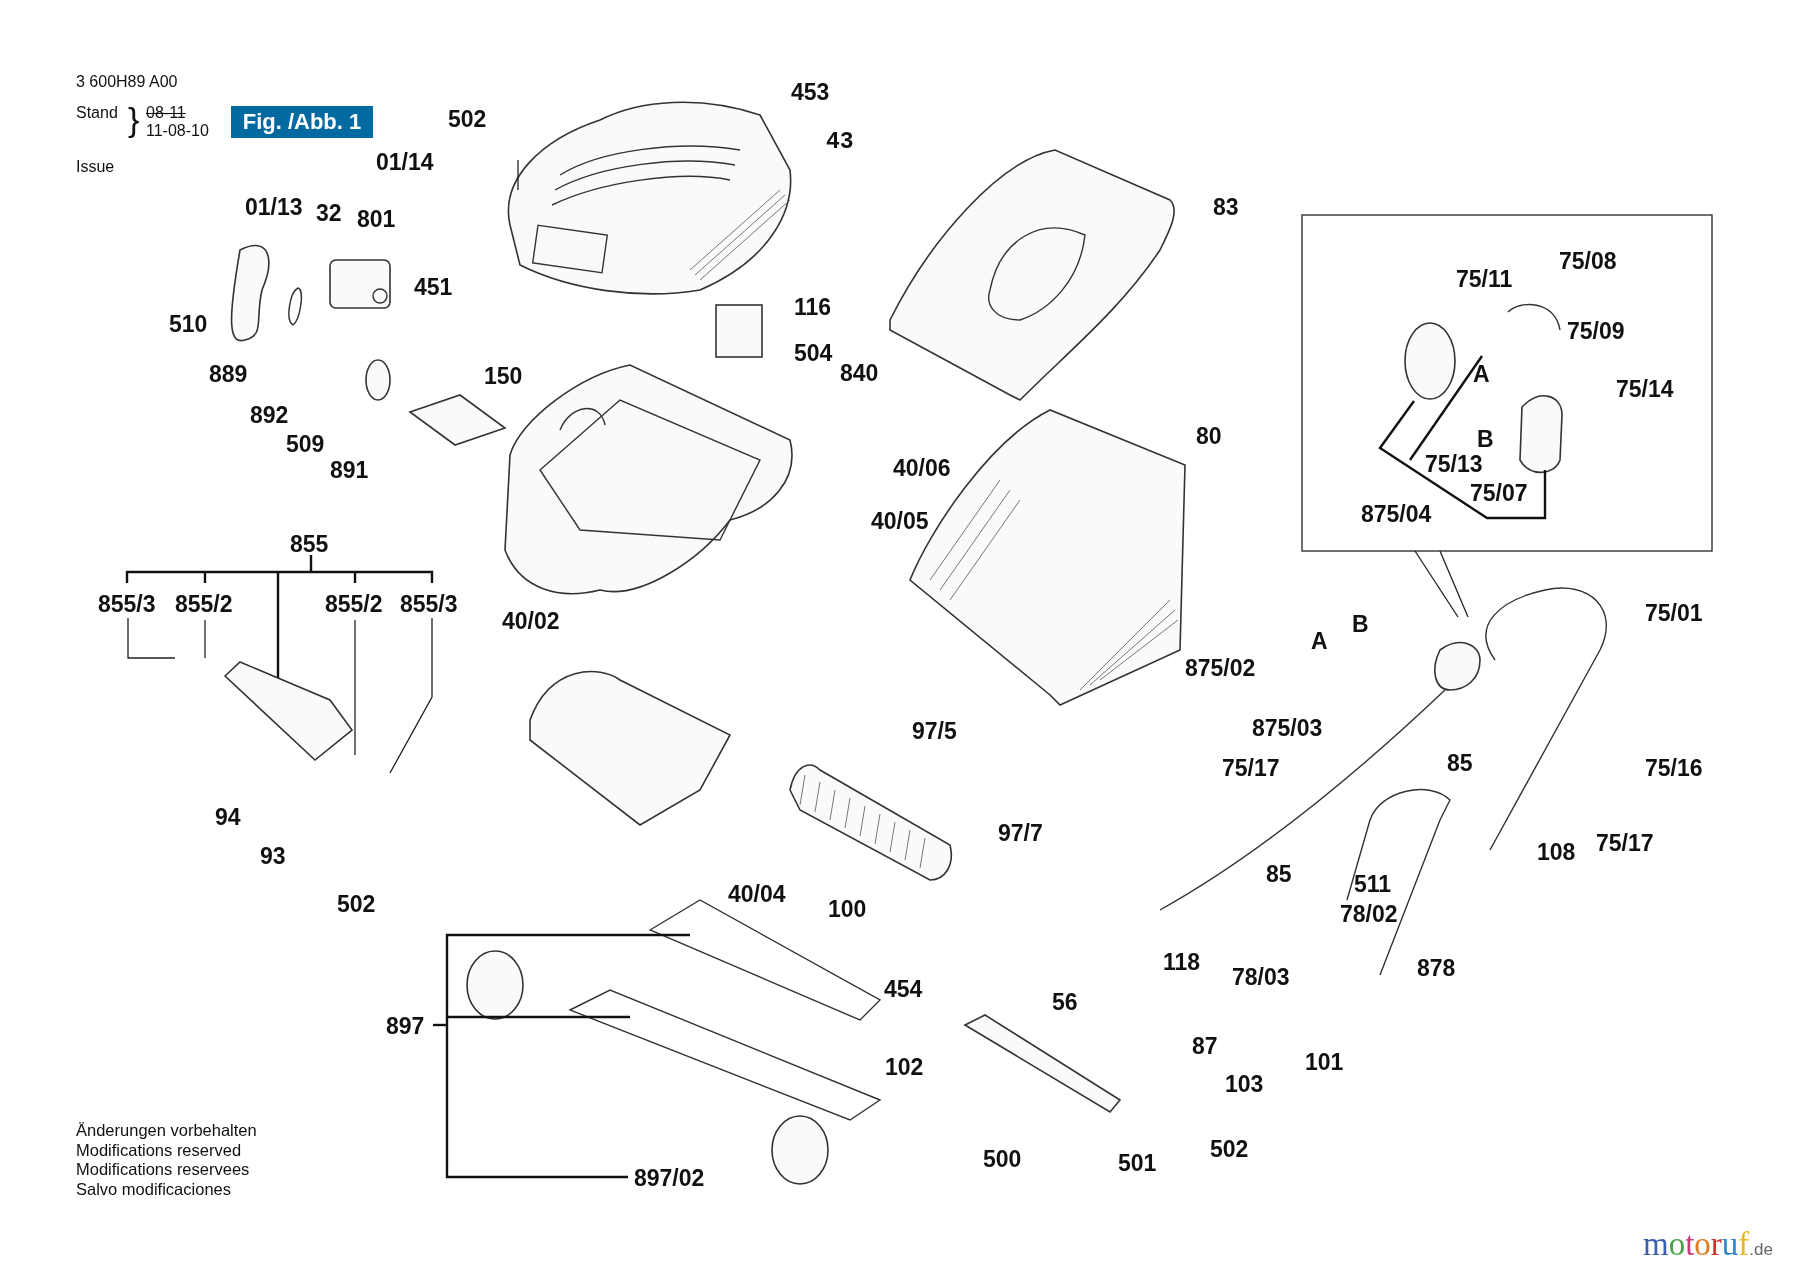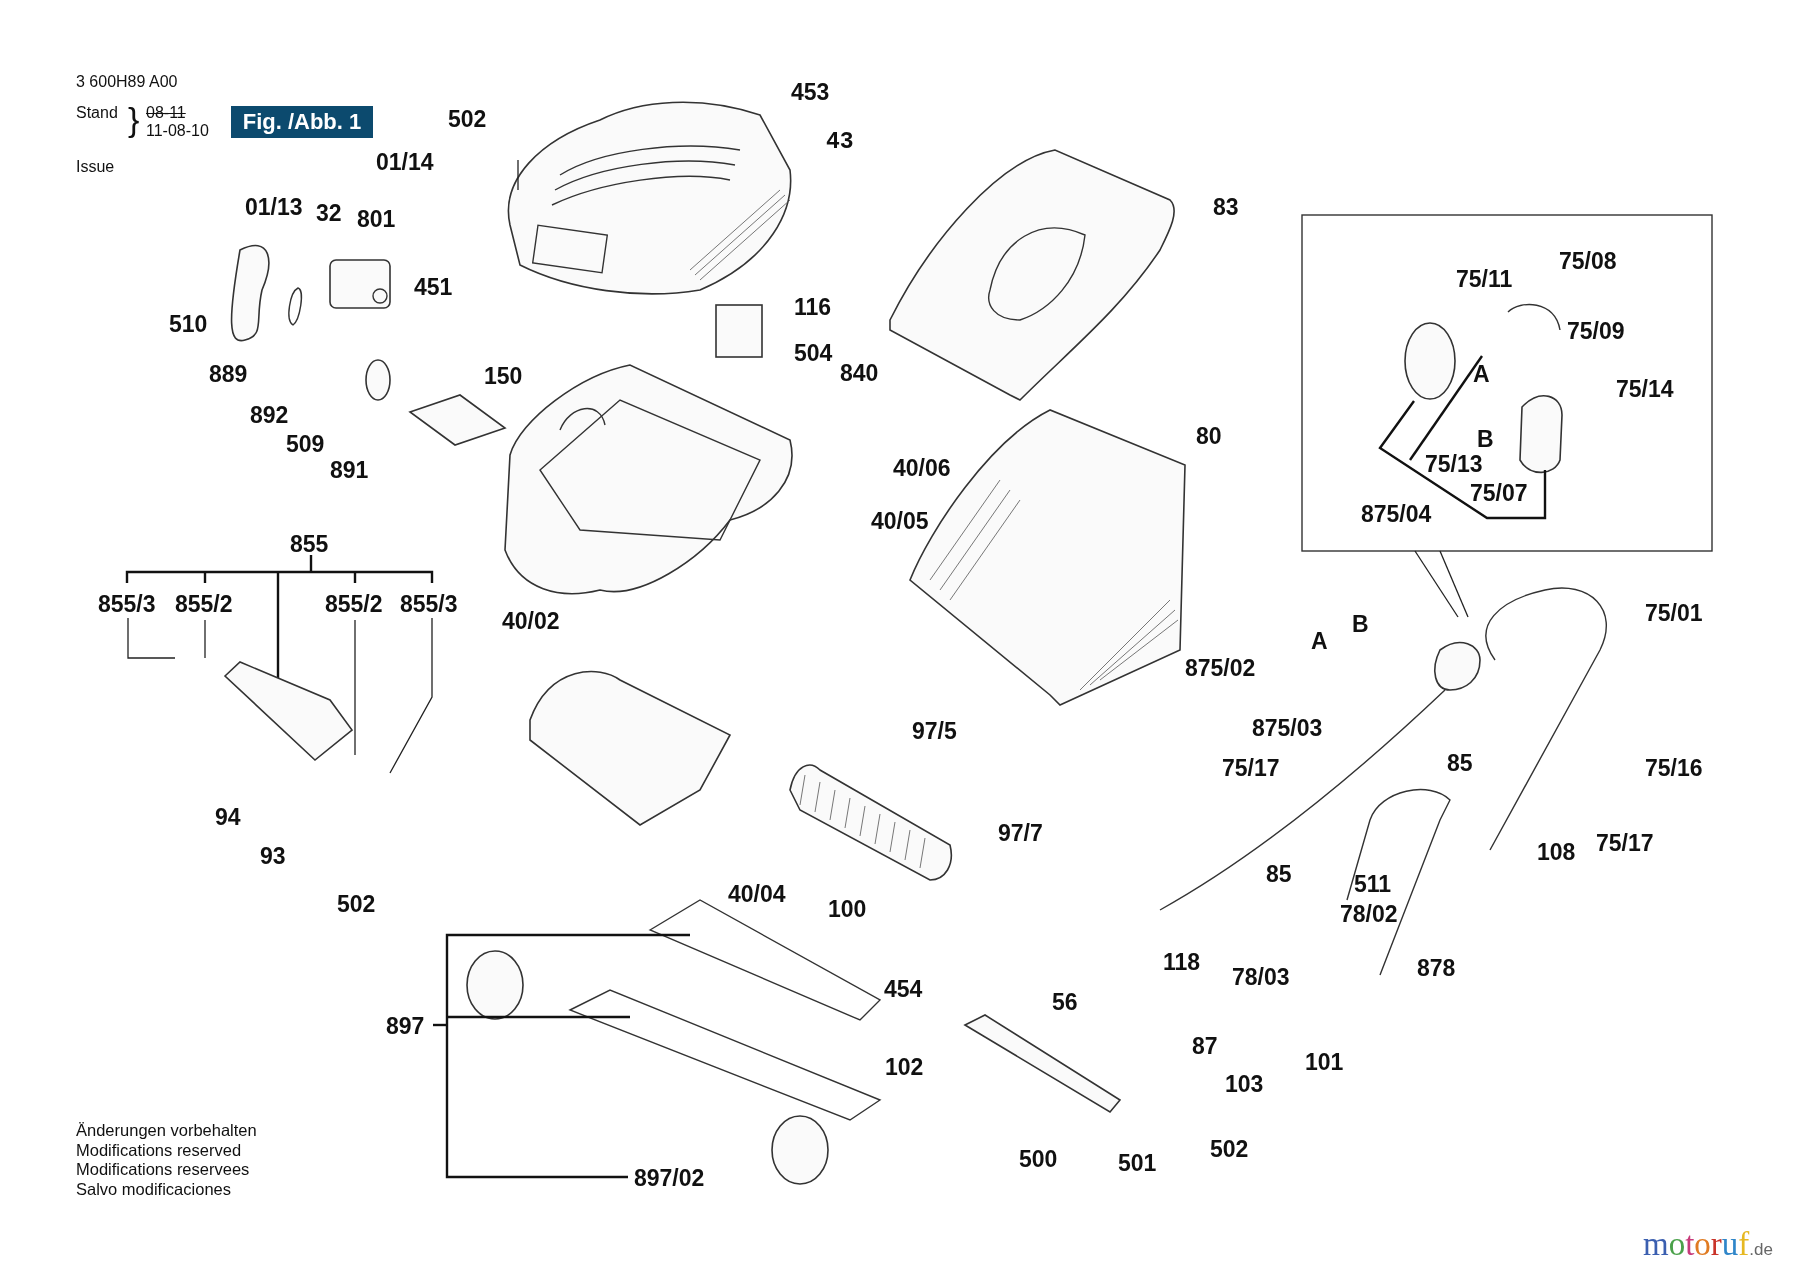--- a/index.html
+++ b/index.html
@@ -1,19 +1,19 @@
 <!DOCTYPE html>
 <html><head>
 <meta charset="utf-8">
 <style>
   html,body{margin:0;padding:0;background:#fff;}
   body{width:1800px;height:1271px;position:relative;overflow:hidden;font-family:"Liberation Sans",sans-serif;color:#111;}
   .lbl{position:absolute;font-family:"Liberation Sans",sans-serif;font-weight:bold;font-size:23px;line-height:1;white-space:nowrap;color:#111;}
   .hdr{position:absolute;font-size:16px;line-height:1.15;white-space:nowrap;}
-  #fig-badge{position:absolute;left:231px;top:106px;width:142px;height:32px;background:#0c4a6e;color:#fff;font-weight:bold;font-size:22px;line-height:32px;text-align:center;}
+  #fig-badge{position:absolute;left:231px;top:106px;width:142px;height:32px;background:#0369a1;color:#fff;font-weight:bold;font-size:22px;line-height:32px;text-align:center;}
   #notes{position:absolute;left:76px;top:1121px;font-size:16.5px;line-height:19.5px;}
   #brand{position:absolute;left:1643px;top:1228px;font-family:"Liberation Serif",serif;font-size:33px;line-height:1;}
   #brand .tld{font-family:"Liberation Sans",sans-serif;font-size:17px;color:#666;}
   svg#art{position:absolute;left:0;top:0;}
   .ln{stroke:#222;stroke-width:1.3;fill:none;}
   .br{stroke:#111;stroke-width:2.4;fill:none;}
   .part{stroke:#333;stroke-width:1.6;fill:#fafafa;}
   .part2{stroke:#333;stroke-width:1.4;fill:none;}
   .grid{stroke:#555;stroke-width:0.8;}
 </style>
@@ -154,21 +154,21 @@
 <div class="lbl" style="left:728px;top:883px;">40/04</div>
 <div class="lbl" style="left:828px;top:898px;">100</div>
 <div class="lbl" style="left:884px;top:978px;">454</div>
 <div class="lbl" style="left:386px;top:1015px;">897</div>
 <div class="lbl" style="left:634px;top:1167px;">897/02</div>
 <div class="lbl" style="left:885px;top:1056px;">102</div>
 <div class="lbl" style="left:1052px;top:991px;">56</div>
 <div class="lbl" style="left:1192px;top:1035px;">87</div>
 <div class="lbl" style="left:1225px;top:1073px;">103</div>
 <div class="lbl" style="left:1210px;top:1138px;">502</div>
-<div class="lbl" style="left:983px;top:1148px;margin-left:36px;">500</div>
+<div class="lbl" style="left:983px;top:1148px;">500</div>
 <div class="lbl" style="left:1118px;top:1152px;">501</div>
 <div class="lbl" style="left:1456px;top:268px;">75/11</div>
 <div class="lbl" style="left:1559px;top:250px;">75/08</div>
 <div class="lbl" style="left:1567px;top:320px;">75/09</div>
 <div class="lbl" style="left:1616px;top:378px;">75/14</div>
 <div class="lbl" style="left:1473px;top:363px;">A</div>
 <div class="lbl" style="left:1477px;top:428px;">B</div>
 <div class="lbl" style="left:1425px;top:453px;">75/13</div>
 <div class="lbl" style="left:1470px;top:482px;">75/07</div>
 <div class="lbl" style="left:1361px;top:503px;">875/04</div>

